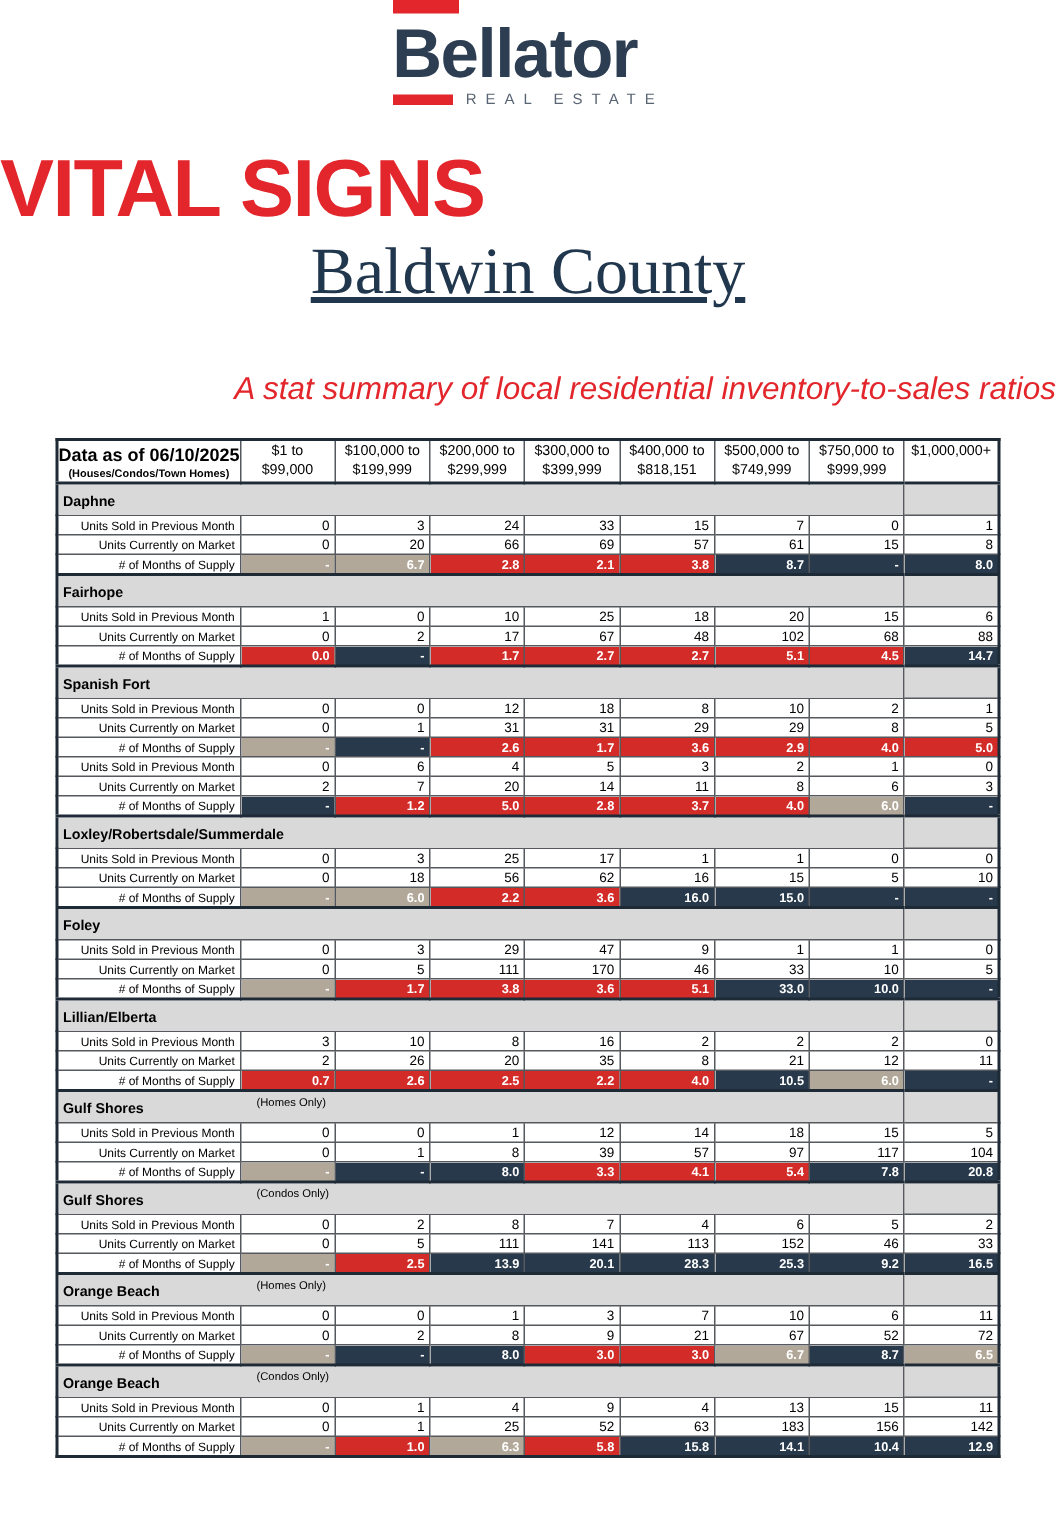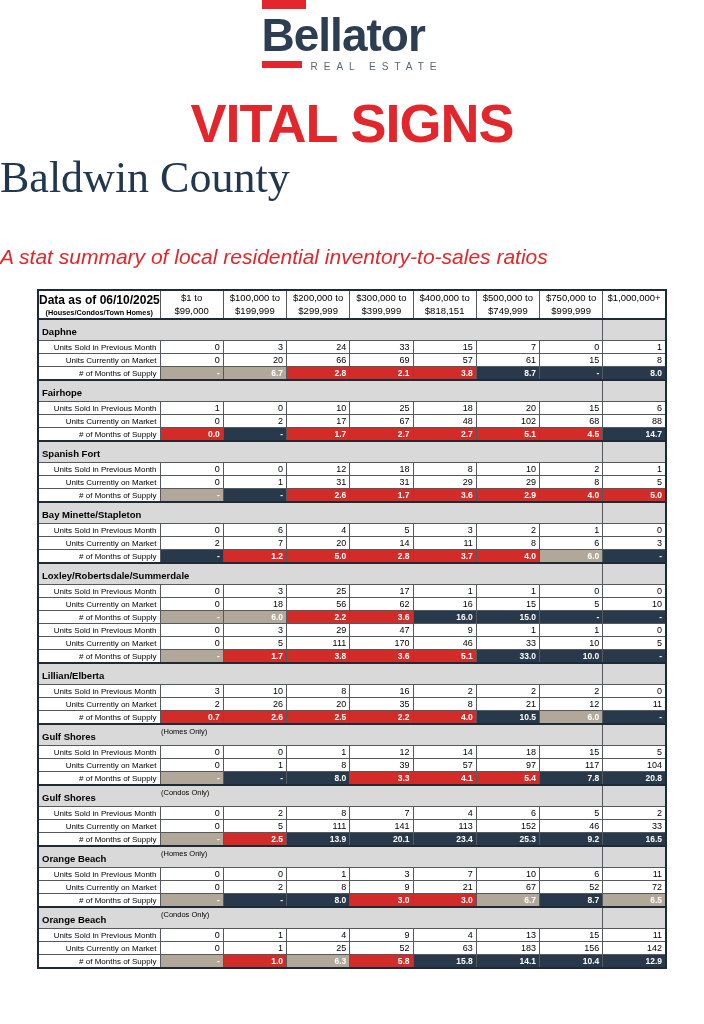--- a/index.html
+++ b/index.html
@@ -14,42 +14,42 @@
   }
   *{box-sizing:border-box;margin:0;padding:0;}
   body{background:#fff;font-family:"Liberation Sans",sans-serif;}
   .page{width:704px;height:1024px;background:#fff;position:relative;overflow:hidden;}
 
   
   .logo{text-align:center;}
   .logo-inner{display:inline-block;text-align:left;}
   .bar-top{width:44px;height:9px;background:var(--brand-red);margin-bottom:3px;}
   .logo-word{font-size:46px;font-weight:bold;color:var(--brand-navy);line-height:1.0;letter-spacing:-1px;}
-  .logo-sub{display:flex;gap:9px;margin-top:3px;}
+  .logo-sub{display:flex;align-items:center;gap:9px;margin-top:3px;}
   .bar-bottom{display:inline-block;width:40px;height:7px;background:var(--brand-red);}
   .logo-tagline{font-size:10px;letter-spacing:6px;color:#5a6573;}
 
   
-  .title{margin-top:26px;text-align:center;font-size:54px;line-height:0.95;font-weight:bold;letter-spacing:-1px;color:var(--brand-red);}
-  .county{margin-top:6px;text-align:left;font-family:"Liberation Serif",serif;font-size:44px;line-height:1.05;color:#21374e;}
-  .summary{margin-top:44px;text-align:left;font-style:italic;font-size:21px;color:var(--brand-red);}
+  .title{margin-top:26px;text-align:left;font-size:54px;line-height:0.95;font-weight:bold;letter-spacing:-1px;color:var(--brand-red);}
+  .county{margin-top:6px;text-align:center;font-family:"Liberation Serif",serif;font-size:44px;line-height:1.05;color:#21374e;text-decoration:underline;}
+  .summary{margin-top:44px;text-align:right;font-style:italic;font-size:21px;color:var(--brand-red);}
 
   
   table.stats{width:630px;margin:20px auto 0 auto;border-collapse:collapse;table-layout:fixed;border:2px solid var(--border-heavy);}
   table.stats col.lblcol{width:122px;}
   table.stats td,table.stats th{border:1px solid var(--border-thin);overflow:hidden;white-space:nowrap;}
   th.corner{vertical-align:middle;background:#fff;}
   .corner-l1{font-size:12px;font-weight:bold;text-align:center;line-height:1.25;}
   .corner-l2{font-size:7.3px;font-weight:bold;text-align:center;line-height:1.3;}
   th.colhead{font-weight:normal;vertical-align:middle;padding:1px 2px;}
   .col-l1,.col-l2{font-size:9.5px;text-align:center;line-height:1.3;}
   tr.city-row td{background:var(--city-gray);border-top:2px solid var(--border-heavy);height:13px;}
   td.city-cell{position:relative;text-align:left;padding:1px 3px;}
   .city-name{font-weight:bold;font-size:9.5px;}
-  .city-note{position:absolute;left:122px;top:2px;font-size:7.5px;font-weight:normal;}
+  .city-note{position:absolute;left:132px;top:2px;font-size:7.5px;font-weight:normal;}
   tr.data-row td{height:12px;}
   td.row-label{font-size:8px;text-align:right;padding:1px 3px;background:#fff;}
   td.num{font-size:9px;text-align:right;padding:1px 3px;background:#fff;}
   td.supply{font-size:8.5px;font-weight:600;color:#fff;text-align:right;padding:1px 3px;}
   td.supply.sellers{background:var(--cell-red);}
   td.supply.balanced{background:var(--cell-taupe);}
   td.supply.buyers{background:var(--cell-navy);}
 </style>
 </head>
 <body>
@@ -228,24 +228,20 @@
           <td class="row-label"># of Months of Supply</td>
           <td class="supply balanced">-</td>
           <td class="supply buyers">-</td>
           <td class="supply sellers">2.6</td>
           <td class="supply sellers">1.7</td>
           <td class="supply sellers">3.6</td>
           <td class="supply sellers">2.9</td>
           <td class="supply sellers">4.0</td>
           <td class="supply sellers">5.0</td>
         </tr>
-        <tr class="city-row">
-          <td class="city-cell" colspan="8"><span class="city-name">Bay Minette/Stapleton</span></td>
-          <td class="city-cell-end"></td>
-        </tr>
         <tr class="data-row">
           <td class="row-label">Units Sold in Previous Month</td>
           <td class="num">0</td>
           <td class="num">6</td>
           <td class="num">4</td>
           <td class="num">5</td>
           <td class="num">3</td>
           <td class="num">2</td>
           <td class="num">1</td>
           <td class="num">0</td>
@@ -301,20 +297,24 @@
         <tr class="data-row supply-row">
           <td class="row-label"># of Months of Supply</td>
           <td class="supply balanced">-</td>
           <td class="supply balanced">6.0</td>
           <td class="supply sellers">2.2</td>
           <td class="supply sellers">3.6</td>
           <td class="supply buyers">16.0</td>
           <td class="supply buyers">15.0</td>
           <td class="supply buyers">-</td>
           <td class="supply buyers">-</td>
+        </tr>
+        <tr class="city-row">
+          <td class="city-cell" colspan="8"><span class="city-name">Foley</span></td>
+          <td class="city-cell-end"></td>
         </tr>
         <tr class="data-row">
           <td class="row-label">Units Sold in Previous Month</td>
           <td class="num">0</td>
           <td class="num">3</td>
           <td class="num">29</td>
           <td class="num">47</td>
           <td class="num">9</td>
           <td class="num">1</td>
           <td class="num">1</td>
@@ -441,21 +441,21 @@
           <td class="num">152</td>
           <td class="num">46</td>
           <td class="num">33</td>
         </tr>
         <tr class="data-row supply-row">
           <td class="row-label"># of Months of Supply</td>
           <td class="supply balanced">-</td>
           <td class="supply sellers">2.5</td>
           <td class="supply buyers">13.9</td>
           <td class="supply buyers">20.1</td>
-          <td class="supply buyers">23.4</td>
+          <td class="supply buyers">28.3</td>
           <td class="supply buyers">25.3</td>
           <td class="supply buyers">9.2</td>
           <td class="supply buyers">16.5</td>
         </tr>
         <tr class="city-row">
           <td class="city-cell" colspan="8"><span class="city-name">Orange Beach</span><span class="city-note">(Homes Only)</span></td>
           <td class="city-cell-end"></td>
         </tr>
         <tr class="data-row">
           <td class="row-label">Units Sold in Previous Month</td>

